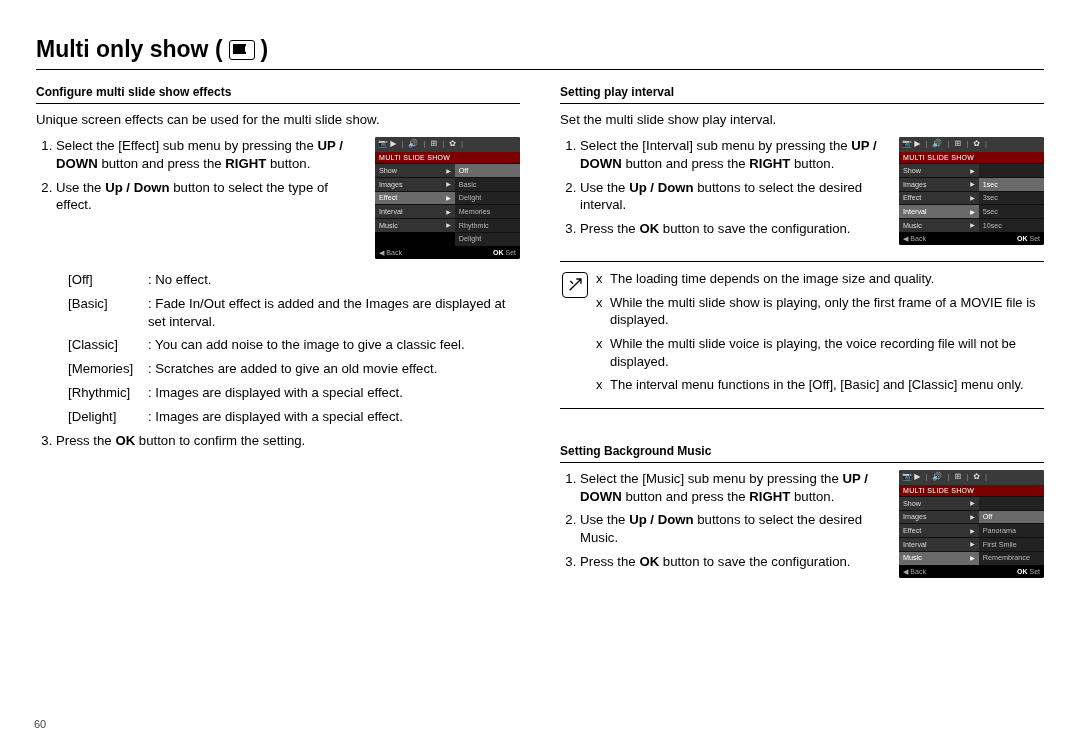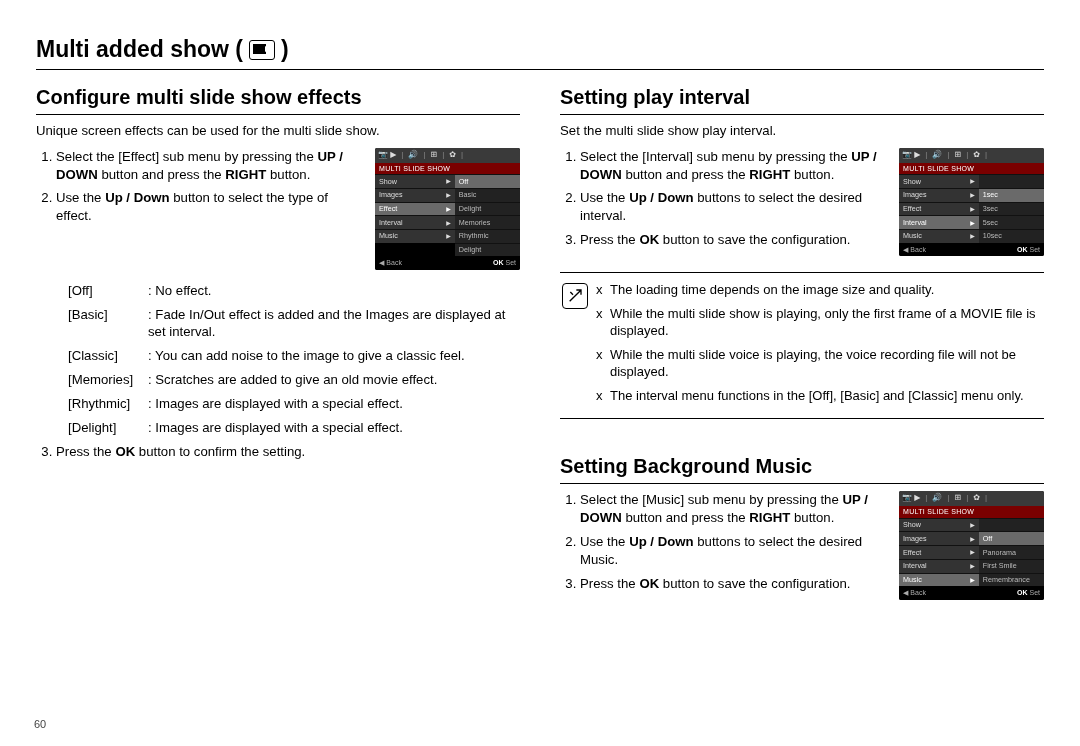--- a/index.html
+++ b/index.html
@@ -43,21 +43,21 @@
     content:"";
     position:absolute;
     right:4px; top:5px;
     border-left:5px solid #fff;
     border-top:3px solid transparent;
     border-bottom:3px solid transparent;
   }
   .columns { display:flex; gap: 40px; }
   .col { flex:1; min-width:0; }
   h2.section {
-    font-size: 20px;
+    font-size: 12px;
     font-weight: bold;
     border-bottom: 1px solid #000;
     padding-bottom: 3px;
     margin: 0 0 7px 0;
   }
   p.intro { margin: 0 0 8px 0; }
   ol.steps { margin:0; padding-left: 20px; }
   ol.steps li { margin-bottom: 6px; }
   .defs { margin-left: 32px; }
   .defs .row { display:flex; margin-bottom:6px; }
@@ -146,21 +146,21 @@
     font-size:11px;
     color:#444;
   }
   .top-block{ margin-bottom:6px; }
   .step-wrap::after{content:"";display:block;clear:both;}
 </style>
 </head>
 <body>
 
 <div class="page-title">
-  <span>Multi added show (</span>
+  <span>Multi only show (</span>
   <span class="title-icon"></span>
   <span>)</span>
 </div>
 
 <div class="columns">
 
   <div class="col">
     <h2 class="section">Configure multi slide show effects</h2>
     <p class="intro">Unique screen effects can be used for the multi slide show.</p>
 

